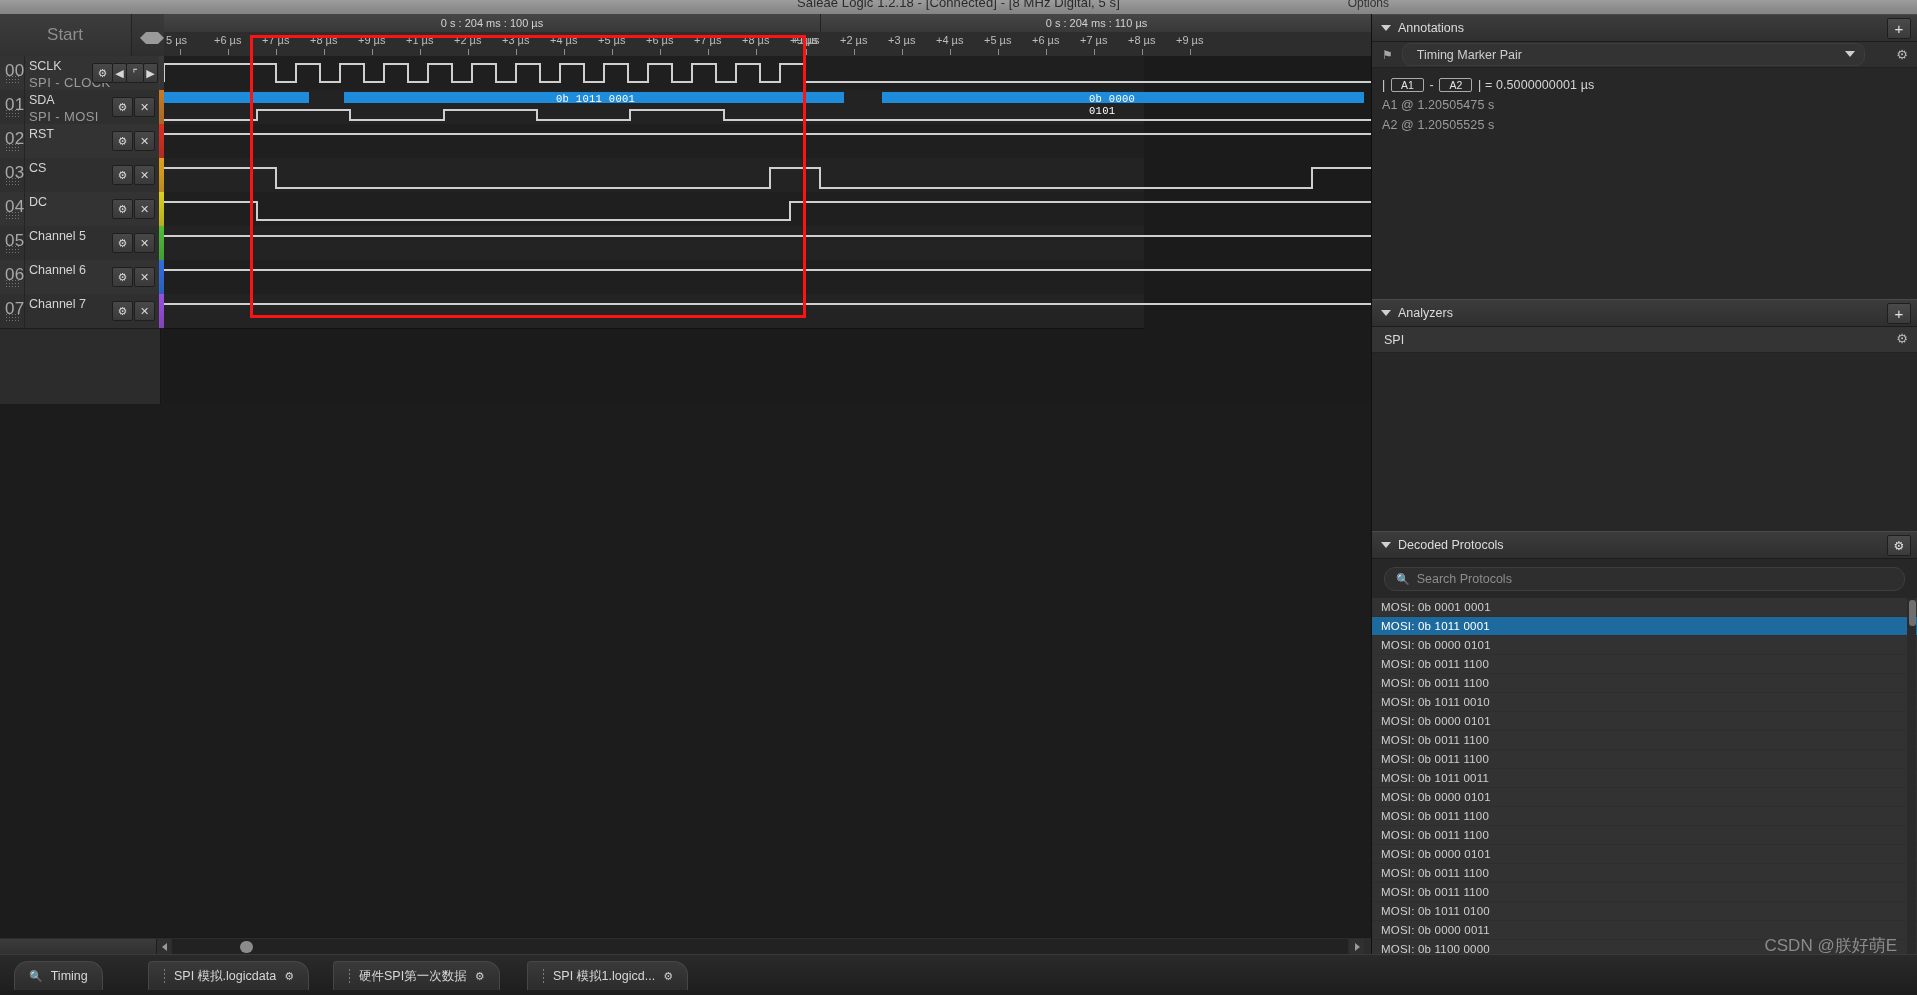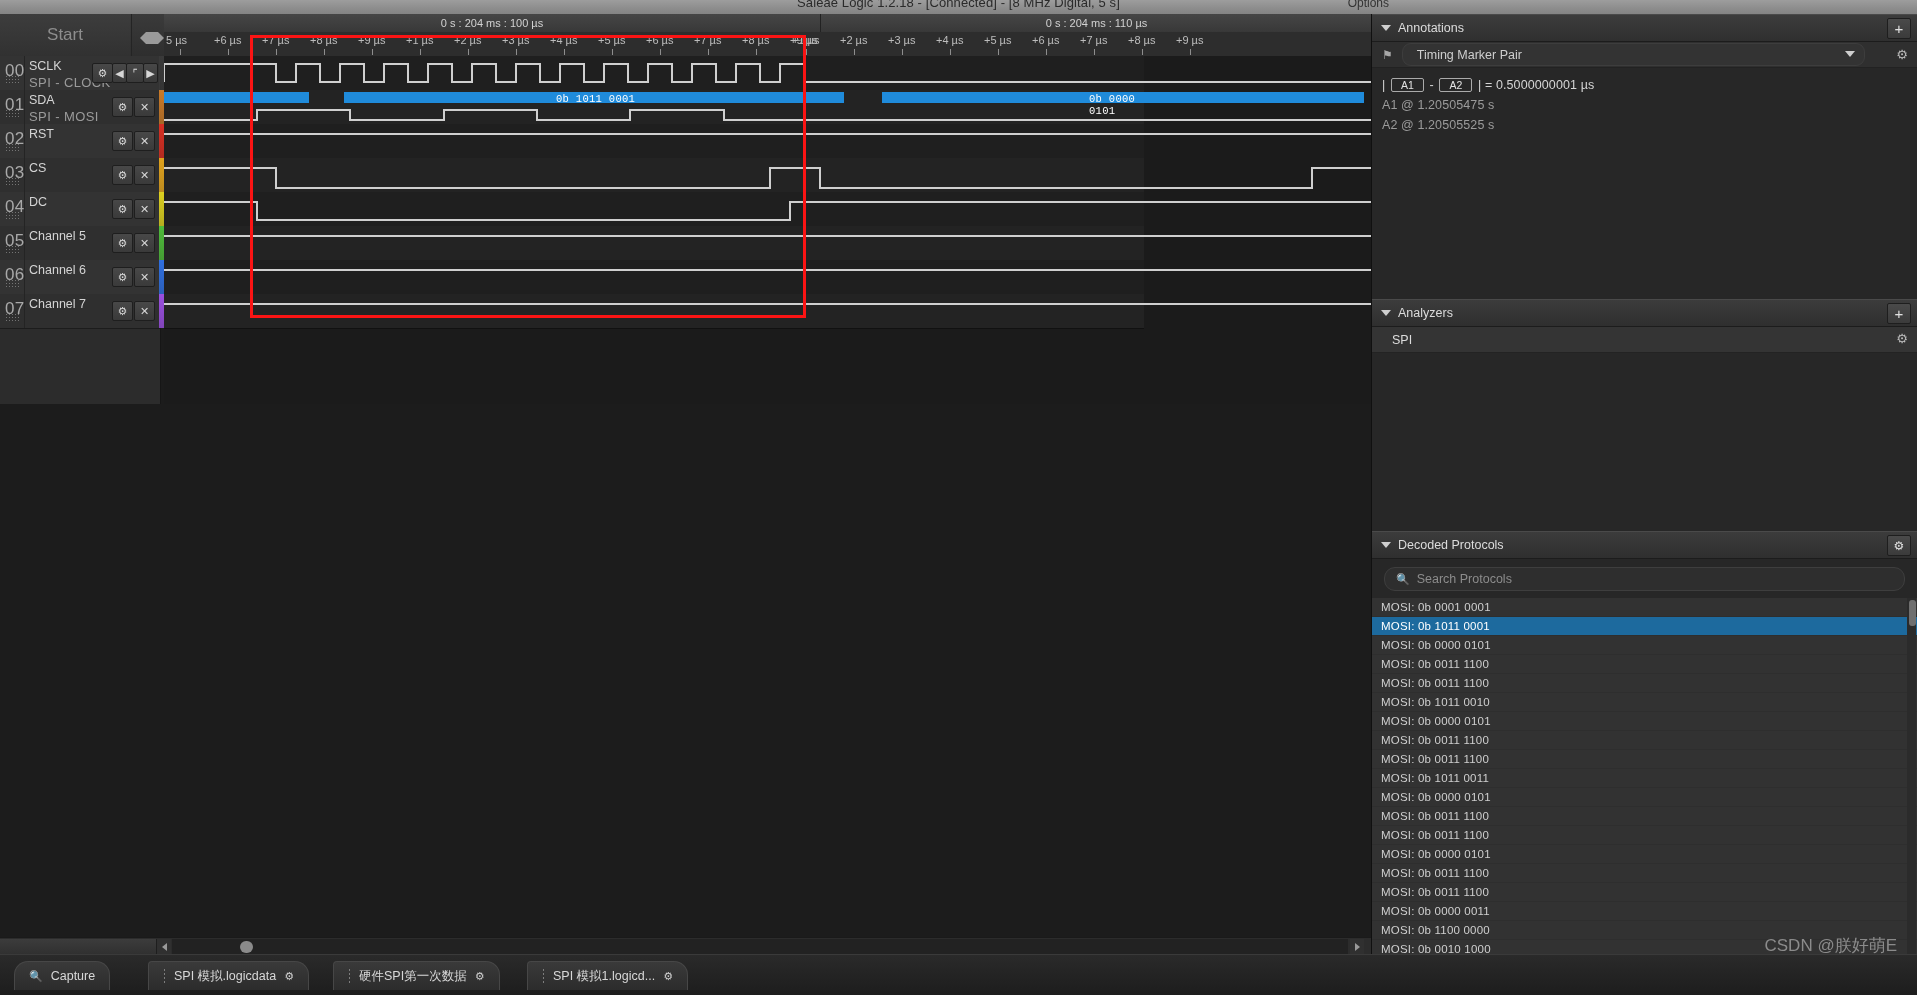--- a/index.html
+++ b/index.html
@@ -137,21 +137,21 @@
     border-left:5px solid transparent;border-right:5px solid transparent;border-top:6px solid #cfcfcf;}
 
   .mbody{padding:7px 0 9px 0;background:#272727;}
   .mline{font-size:12.5px;color:#d5d5d5;padding:3px 0 3px 10px;letter-spacing:.1px;}
   .mline.dim{color:#9b9b9b;}
   .akey{display:inline-block;border:1px solid #aaa;border-radius:2px;padding:0 9px;
     font-size:10.5px;color:#e3e3e3;margin:0 2px;}
 
   .analyzerItem{height:25px;background:#343434;border-bottom:1px solid #232323;position:relative;
     display:flex;align-items:center;}
-  .analyzerItem span.t{margin-left:20px;font-size:12.5px;color:#dcdcdc;}
+  .analyzerItem span.t{margin-left:12px;font-size:12.5px;color:#dcdcdc;}
   .analyzerBody{background:#272727;}
 
   .searchwrap{padding:8px 12px 7px 12px;background:#272727;}
   .searchbox{position:relative;height:22px;border:1px solid #3e3e3e;border-radius:11px;
     background:#2e2e2e;display:flex;align-items:center;}
   .searchico{margin-left:11px;margin-right:7px;font-size:11px;color:#9c9c9c;}
   .searchph{font-size:12.5px;color:#8c8c8c;}
 
   .protolist{position:relative;background:#323232;overflow:hidden;}
   .prow{height:18px;line-height:18px;padding-left:9px;font-size:11.5px;color:#cfcfcf;
@@ -464,34 +464,35 @@
           <div class="prow">MOSI: 0b 0000 0101</div>
           <div class="prow">MOSI: 0b 0011 1100</div>
           <div class="prow">MOSI: 0b 0011 1100</div>
           <div class="prow">MOSI: 0b 1011 0011</div>
           <div class="prow">MOSI: 0b 0000 0101</div>
           <div class="prow">MOSI: 0b 0011 1100</div>
           <div class="prow">MOSI: 0b 0011 1100</div>
           <div class="prow">MOSI: 0b 0000 0101</div>
           <div class="prow">MOSI: 0b 0011 1100</div>
           <div class="prow">MOSI: 0b 0011 1100</div>
+          <div class="prow">MOSI: 0b 1011 0100</div>
           <div class="prow">MOSI: 0b 0000 0011</div>
           <div class="prow">MOSI: 0b 1100 0000</div>
           <div class="prow">MOSI: 0b 0010 1000</div>
           <div class="prow">MOSI: 0b 0000 1000</div>
         </div>
     </div>
 
     <div class="watermark">CSDN @朕好萌E</div>
   </div>
 
   <div class="tabbar">
     <div class="tabitem cap" style="left:14px">
       <span class="capico">🔍</span>
-      <span>Capture</span>
+      <span>Timing</span>
     </div>
     <div class="tabitem" style="left:148px">
       <span class="tabdots"></span>
       <span>SPI 模拟.logicdata</span>
       <span class="taggear">⚙</span>
     </div>
     <div class="tabitem" style="left:333px">
       <span class="tabdots"></span>
       <span>硬件SPI第一次数据</span>
       <span class="taggear">⚙</span>

